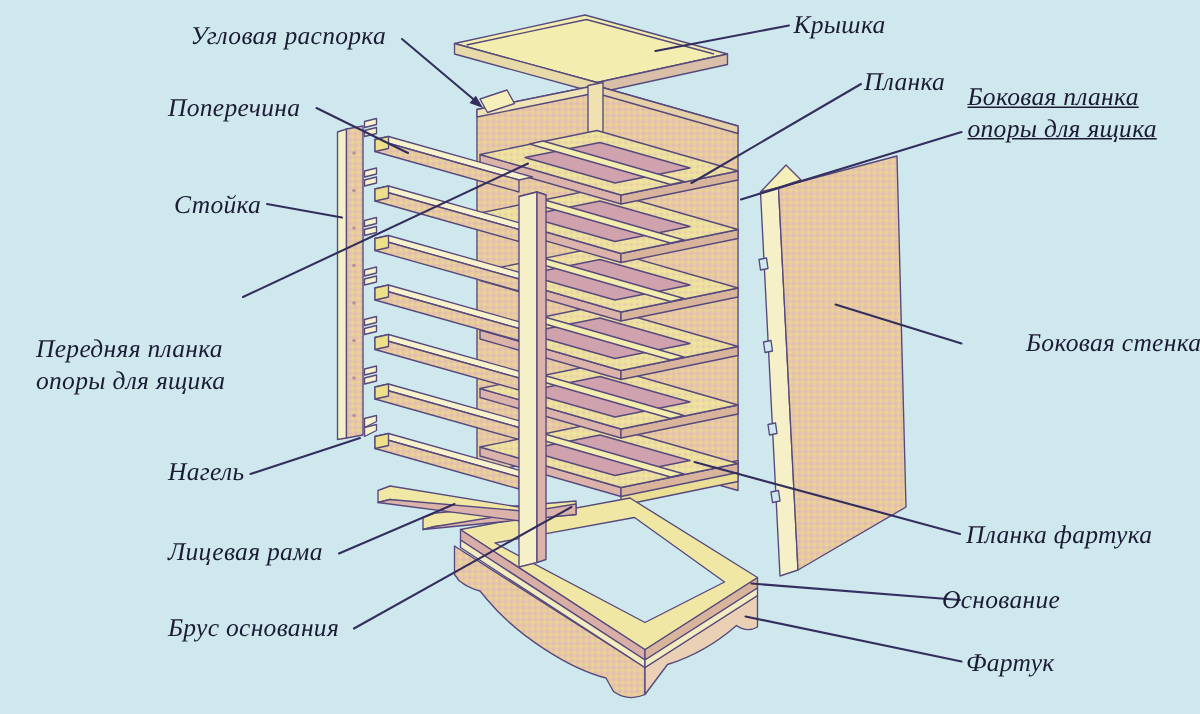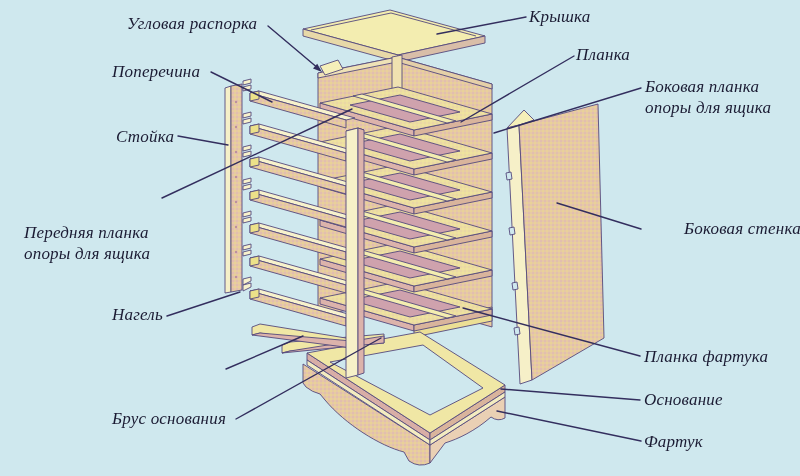--- a/index.html
+++ b/index.html
@@ -232,24 +232,25 @@
 </svg>
 
   <div class="lbl" style="left:127px; top:13px;">Угловая распорка</div>
   <div class="lbl" style="left:112px; top:61px;">Поперечина</div>
   <div class="lbl" style="left:116px; top:126px;">Стойка</div>
   <div class="lbl" style="left:24px;  top:185px;margin-top:37px;">
     <div>Передняя планка</div>
     <div>опоры для ящика</div>
   </div>
   <div class="lbl" style="left:112px; top:304px;">Нагель</div>
+  <div class="lbl" style="left:112px; top:357px;">Лицевая рама</div>
   <div class="lbl" style="left:112px; top:408px;">Брус основания</div>
   <div class="lbl" style="left:529px; top:6px;">Крышка</div>
   <div class="lbl" style="left:576px; top:44px;">Планка</div>
-  <div class="lbl" style="left:645px; top:76px;">
+  <div class="lbl" style="left:645px; top:54px;text-decoration:underline;">
     <div>Боковая планка</div>
     <div>опоры для ящика</div>
   </div>
   <div class="lbl" style="left:644px; top:218px;margin-left:40px;">Боковая стенка</div>
   <div class="lbl" style="left:644px; top:346px;text-align:center;">Планка фартука</div>
-  <div class="lbl" style="left:644px; top:389px;text-align:center;">Основание</div>
+  <div class="lbl" style="left:628px; top:389px;text-align:center;">Основание</div>
   <div class="lbl" style="left:644px; top:431px;">Фартук</div>
 </div>
 
 </body></html>

